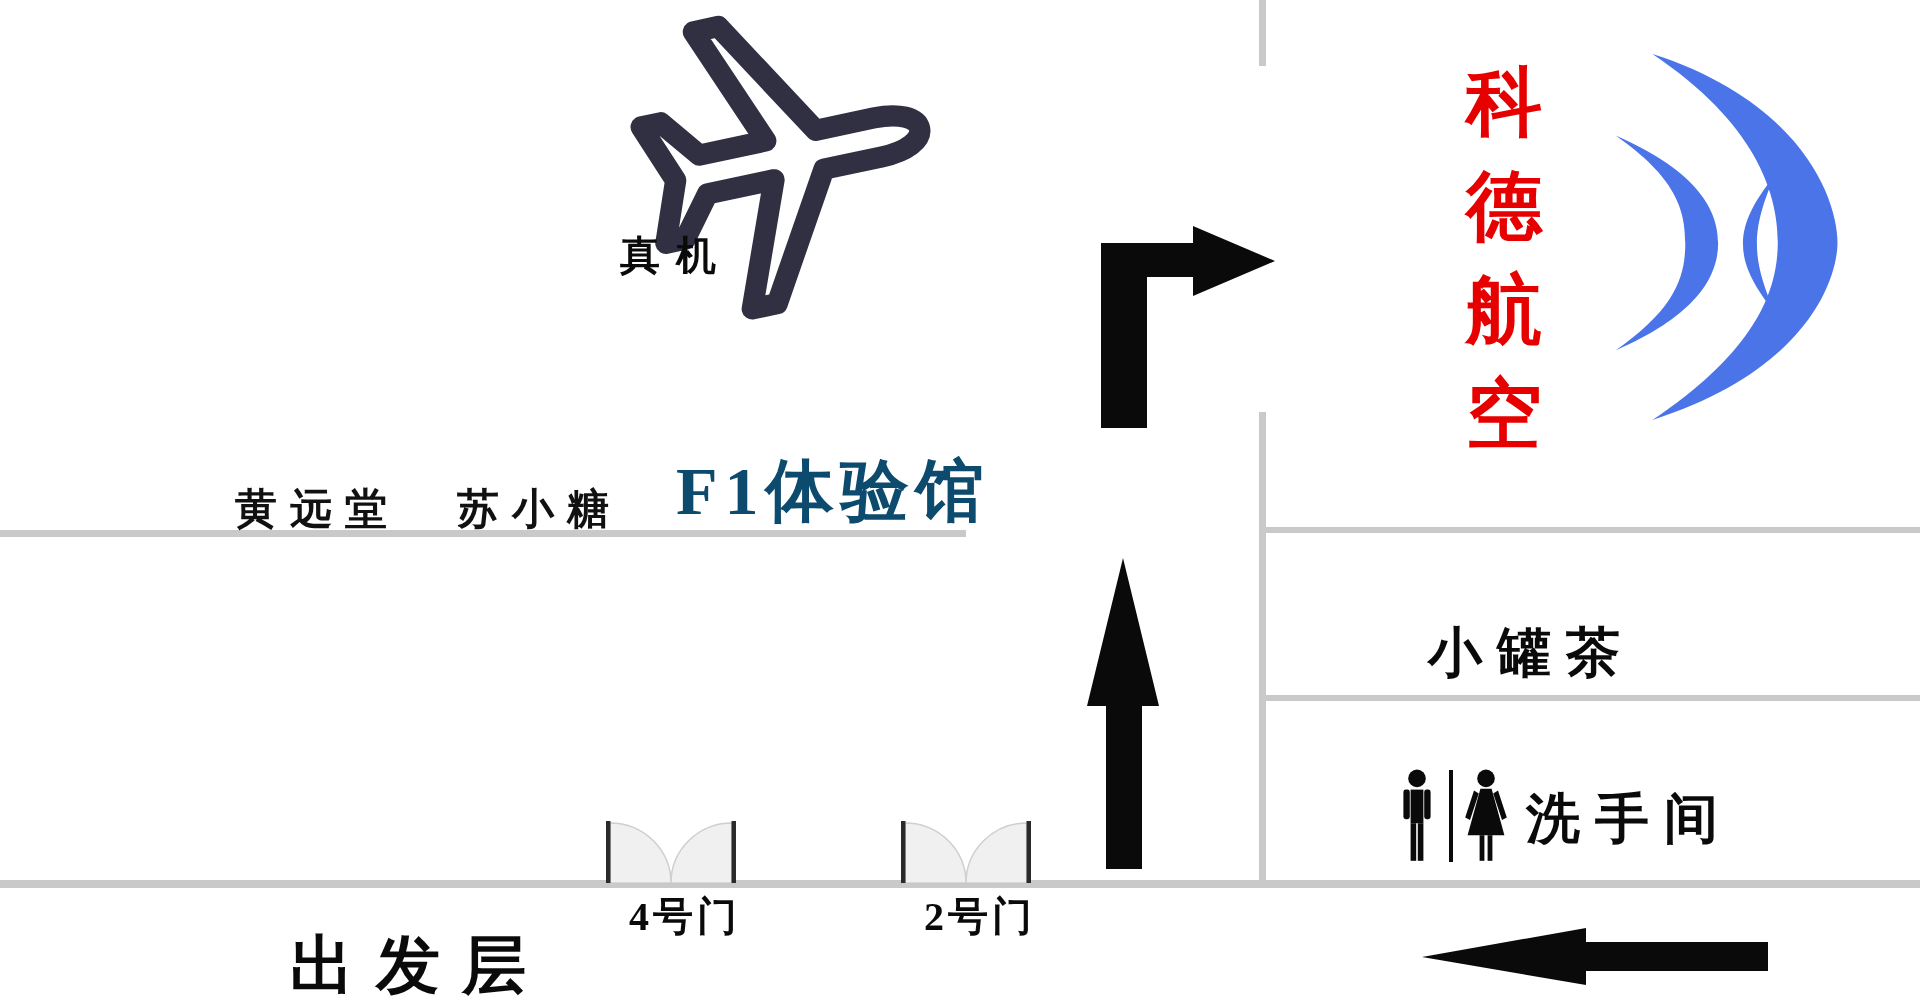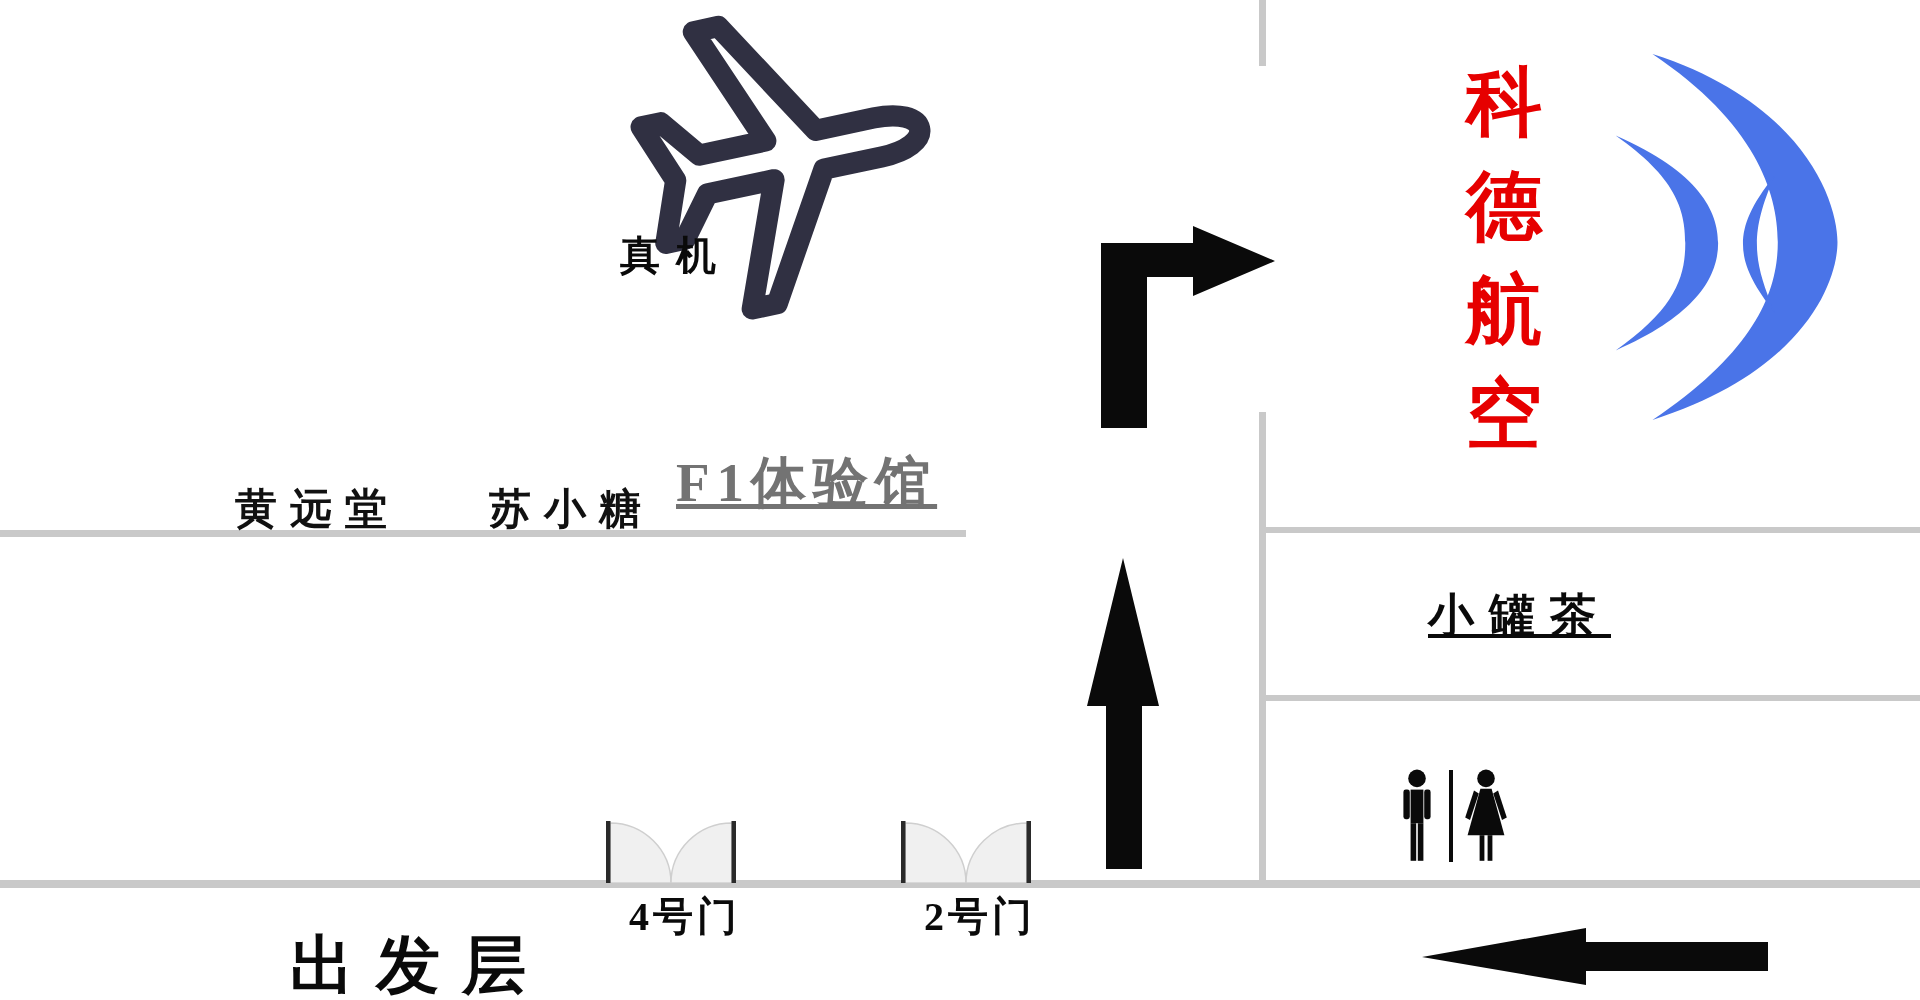--- a/index.html
+++ b/index.html
@@ -33,25 +33,25 @@
   .gline{background:#c9c9c9;}
   .hline-left{left:0;top:530px;width:966px;height:7px;}
   .vline-top{left:1259px;top:0;width:7px;height:66px;}
   .vline-main{left:1259px;top:412px;width:7px;height:472px;}
   .hline-r1{left:1262px;top:527px;width:658px;height:6px;}
   .hline-r2{left:1262px;top:695px;width:658px;height:6px;}
   .hline-wall{left:0;top:880px;width:1920px;height:8px;}
 
   
   .shop1{left:235px;top:481px;font-size:42px;font-weight:600;letter-spacing:13px;color:#111;white-space:nowrap;}
-  .shop2{left:457px;top:481px;font-size:42px;font-weight:600;letter-spacing:13px;color:#111;white-space:nowrap;margin-left:32px;}
-  .f1hall{left:676px;top:446px;font-size:55px;font-weight:700;letter-spacing:7px;color:#737373;white-space:nowrap;text-decoration:underline;}
+  .shop2{left:457px;top:481px;font-size:42px;font-weight:600;letter-spacing:13px;color:#111;white-space:nowrap;}
+  .f1hall{left:676px;top:446px;font-size:68px;font-weight:700;letter-spacing:7px;color:#0c4a6e;white-space:nowrap;}
 
   
-  .teashop{left:1428px;top:585px;font-size:46px;font-weight:600;letter-spacing:15px;color:#0a0a0a;white-space:nowrap;text-decoration:underline;}
+  .teashop{left:1428px;top:617px;font-size:54px;font-weight:600;letter-spacing:15px;color:#0a0a0a;white-space:nowrap;}
   .wc-man{left:1393px;top:766px;width:48px;height:100px;}
   .wc-divider{left:1449px;top:770px;width:4px;height:92px;background:#0a0a0a;}
   .wc-woman{left:1458px;top:766px;width:56px;height:100px;}
   .wc-label{left:1526px;top:783px;font-size:54px;font-weight:600;letter-spacing:15px;color:#0a0a0a;white-space:nowrap;}
 
   
   .door{width:130px;height:62px;top:821px;}
   .door-4{left:606px;}
   .door-2{left:901px;}
   .gate-label{top:889px;width:140px;text-align:right;font-size:40px;font-weight:600;letter-spacing:4px;color:#0a0a0a;white-space:nowrap;}
@@ -138,20 +138,21 @@
       <g fill="#0a0a0a">
         <circle cx="35" cy="13" r="11"></circle>
         <path d="M28 26 H42 L58 84 H12 Z"></path>
         <path d="M20 28 L9 62 L15 65 L26 32 Z"></path>
         <path d="M50 28 L61 62 L55 65 L44 32 Z"></path>
         <rect x="27" y="84" width="6" height="32"></rect>
         <rect x="37" y="84" width="6" height="32"></rect>
       </g>
     </svg>
   </div>
+  <div class="abs wc-label">洗手间</div>
 
   <div class="abs door door-4">
     <svg width="130" height="62" viewBox="0 0 130 62">
       <path d="M4 62 L4 2 A61 60 0 0 1 65 62 Z" fill="#f0f0f0" stroke="#cfcfcf" stroke-width="1.5"></path>
       <path d="M126 62 L126 2 A61 60 0 0 0 65 62 Z" fill="#f0f0f0" stroke="#cfcfcf" stroke-width="1.5"></path>
       <rect x="0" y="0" width="4.5" height="62" fill="#2a2a2a"></rect>
       <rect x="125.5" y="0" width="4.5" height="62" fill="#2a2a2a"></rect>
     </svg>
   </div>
   <div class="abs door door-2">

